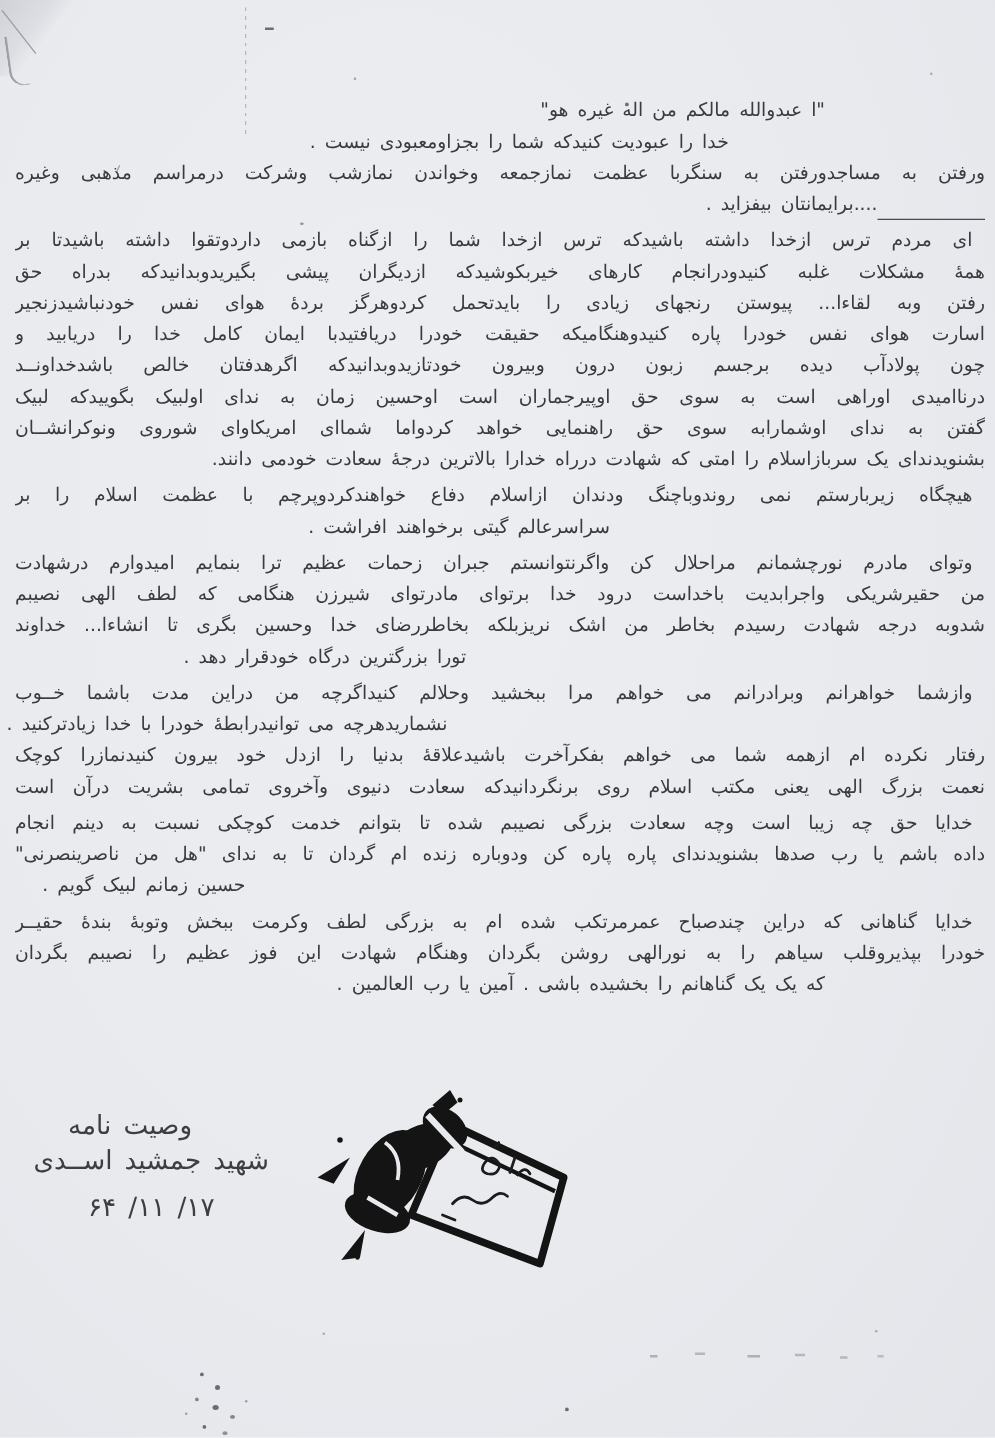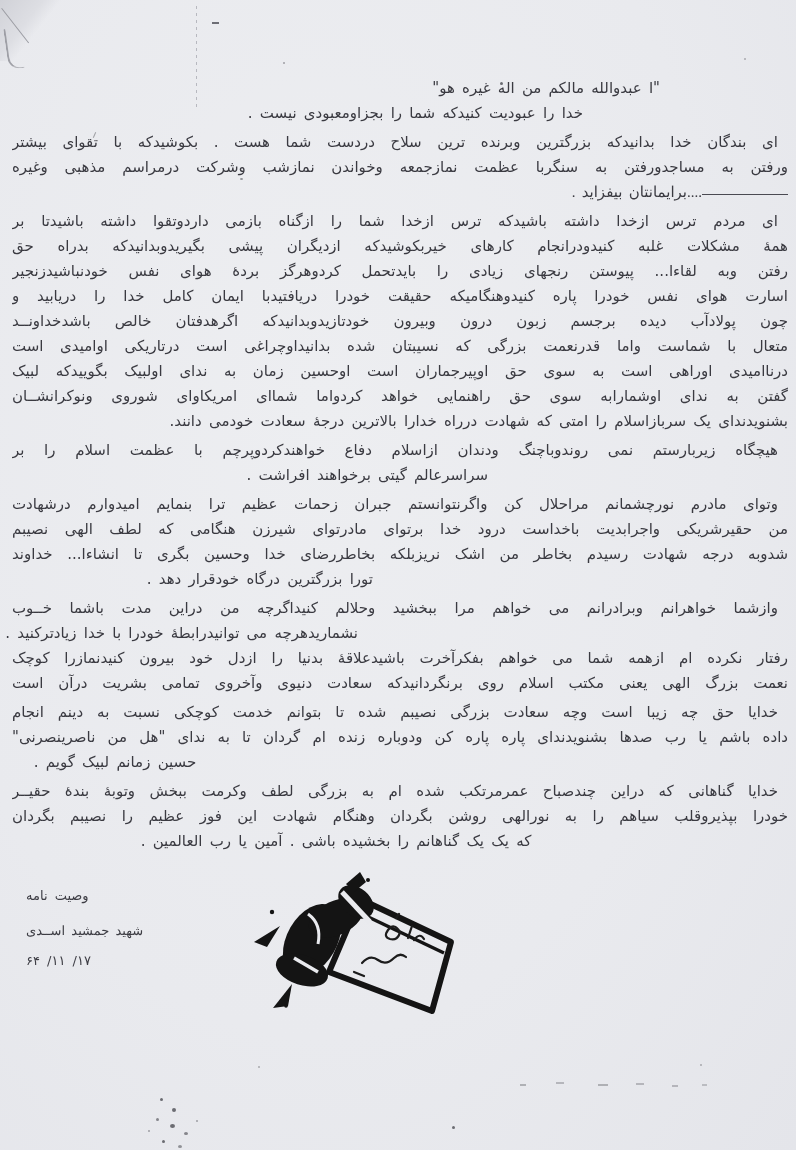--- a/index.html
+++ b/index.html
@@ -41,31 +41,31 @@
   .ln{white-space:nowrap;text-align:right;}
   .j{text-align:justify;text-align-last:justify;white-space:normal;height:25px;overflow:hidden;}
   .mt{margin-top:4px;}
   .l0{padding-right:128px;}
   .l1{padding-right:205px;}
   .ind{padding-right:10px;}
   .l15{padding-right:300px;}
   .l19{padding-right:415px;}
   .l22{padding-right:430px;}
   .l27{padding-right:570px;text-align:center;}
-  .l30{padding-right:128px;text-align:center;}
-  .l4{display:flex;direction:rtl;align-items:center;padding-right:0;font-family:Liberation Serif, serif;}
+  .l30{padding-right:128px;}
+  .l4{display:flex;direction:rtl;align-items:flex-end;padding-right:0;}
   .l4 .rule{flex:0 0 86px;border-top:1.5px solid #4a4a52;margin-top:4px;}
   
   .sig{
     position:absolute;top:888px;left:26px;width:190px;
-    direction:rtl;text-align:left;
-    font-size:13px;color:#3d3d44;letter-spacing:1px;word-spacing:3px;
+    direction:rtl;text-align:center;
+    font-size:21px;color:#3d3d44;letter-spacing:1px;word-spacing:3px;
   }
   .sig .s1{padding-right:34px;}
-  .sig .s2{margin-top:20px;font-family:Liberation Serif, serif;}
+  .sig .s2{margin-top:4px;}
   .sig .s3{margin-top:14px;letter-spacing:2px;}
   .sig-line{
     position:absolute;top:6px;left:196px;width:1px;height:102px;
     background:repeating-linear-gradient(#b7b8bf 0 3px,transparent 3px 7px);
   }
   .sig-dash{position:absolute;top:22px;left:212px;width:7px;height:2px;background:#6d6e75;}
   
   .stamp{position:absolute;left:250px;top:866px;}
   
   .speck{position:absolute;border-radius:50%;background:#6b6c72;}
@@ -75,32 +75,30 @@
 
 <div class="page">
 
   <div class="fold"></div>
   <div class="fold-edge"></div>
   <div class="curl"></div>
 
   <div class="body-text">
     <div class="ln l0">"ا عبدوالله مالکم من اله غیره هو"</div>
     <div class="ln l1">خدا را عبودیت کنیدکه شما را بجزاومعبودی نیست .</div>
-    <div class="ln ind mt j">ای بندگان خدا بدانیدکه بزرگترین وبرنده ترین سلاح دردست شما هست . بکوشیدکه با تقوای بیشتر</div>
     <div class="ln j">ورفتن به مساجدورفتن به سنگربا عظمت نمازجمعه وخواندن نمازشب وشرکت درمراسم مذهبی وغیره</div>
     <div class="ln l4">
       <span class="rule"></span>
       <span>....برایمانتان بیفزاید .</span>
     </div>
     <div class="ln ind mt j">ای مردم ترس ازخدا داشته باشیدکه ترس ازخدا شما را ازگناه بازمی داردوتقوا داشته باشیدتا بر</div>
     <div class="ln j">همهٔ مشکلات غلبه کنیدودرانجام کارهای خیربکوشیدکه ازدیگران پیشی بگیریدوبدانیدکه بدراه حق</div>
     <div class="ln j">رفتن وبه لقاءا... پیوستن رنجهای زیادی را بایدتحمل کردوهرگز بردهٔ هوای نفس خودنباشیدزنجیر</div>
     <div class="ln j">اسارت هوای نفس خودرا پاره کنیدوهنگامیکه حقیقت خودرا دریافتیدبا ایمان کامل خدا را دریابید و</div>
     <div class="ln j">چون پولادآب دیده برجسم زبون درون وبیرون خودتازیدوبدانیدکه اگرهدفتان خالص باشدخداونــد</div>
-    <div class="ln j">متعال با شماست واما قدرنعمت بزرگی که نسیبتان شده بدانیداوچراغی است درتاریکی اوامیدی است</div>
     <div class="ln j">درناامیدی اوراهی است به سوی حق اوپیرجماران است اوحسین زمان به ندای اولبیک بگوییدکه لبیک</div>
     <div class="ln j">گفتن به ندای اوشمارابه سوی حق راهنمایی خواهد کردواما شماای امریکاوای شوروی ونوکرانشــان</div>
     <div class="ln">بشنویدندای یک سربازاسلام را امتی که شهادت درراه خدارا بالاترین درجهٔ سعادت خودمی دانند.</div>
     <div class="ln ind mt j">هیچگاه زیربارستم نمی روندوباچنگ ودندان ازاسلام دفاع خواهندکردوپرچم با عظمت اسلام را بر</div>
     <div class="ln l15">سراسرعالم گیتی برخواهند افراشت .</div>
     <div class="ln ind mt j">وتوای مادرم نورچشمانم مراحلال کن واگرنتوانستم جبران زحمات عظیم ترا بنمایم امیدوارم درشهادت</div>
     <div class="ln j">من حقیرشریکی واجرابدیت باخداست درود خدا برتوای مادرتوای شیرزن هنگامی که لطف الهی نصیبم</div>
     <div class="ln j">شدوبه درجه شهادت رسیدم بخاطر من اشک نریزبلکه بخاطررضای خدا وحسین بگری تا انشاءا... خداوند</div>
     <div class="ln l19">تورا بزرگترین درگاه خودقرار دهد .</div>
     <div class="ln ind mt j">وازشما خواهرانم وبرادرانم می خواهم مرا ببخشید وحلالم کنیداگرچه من دراین مدت باشما خــوب</div>

